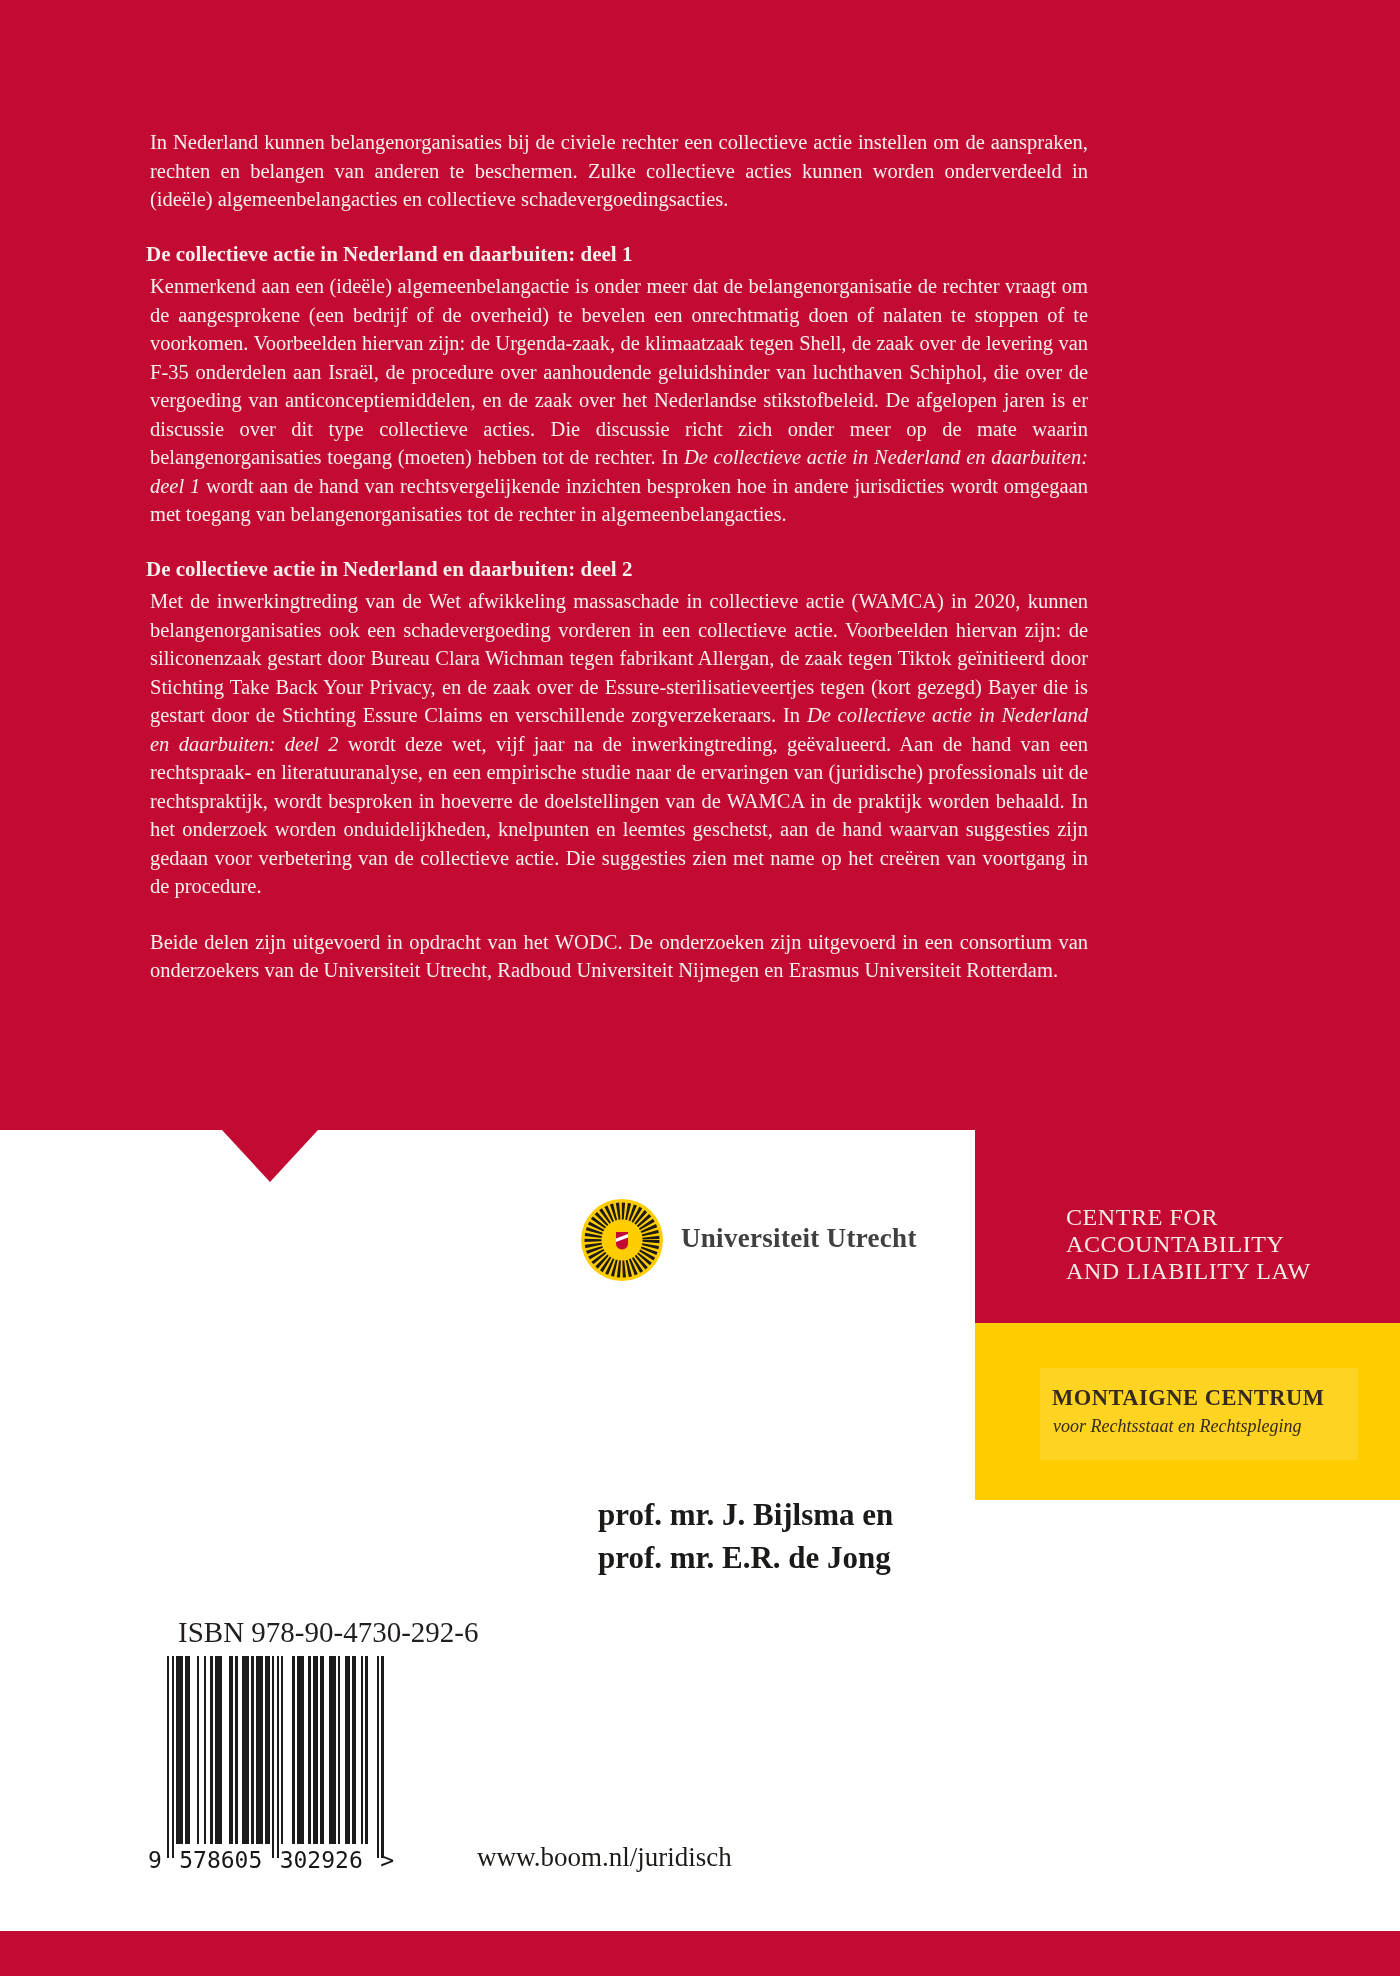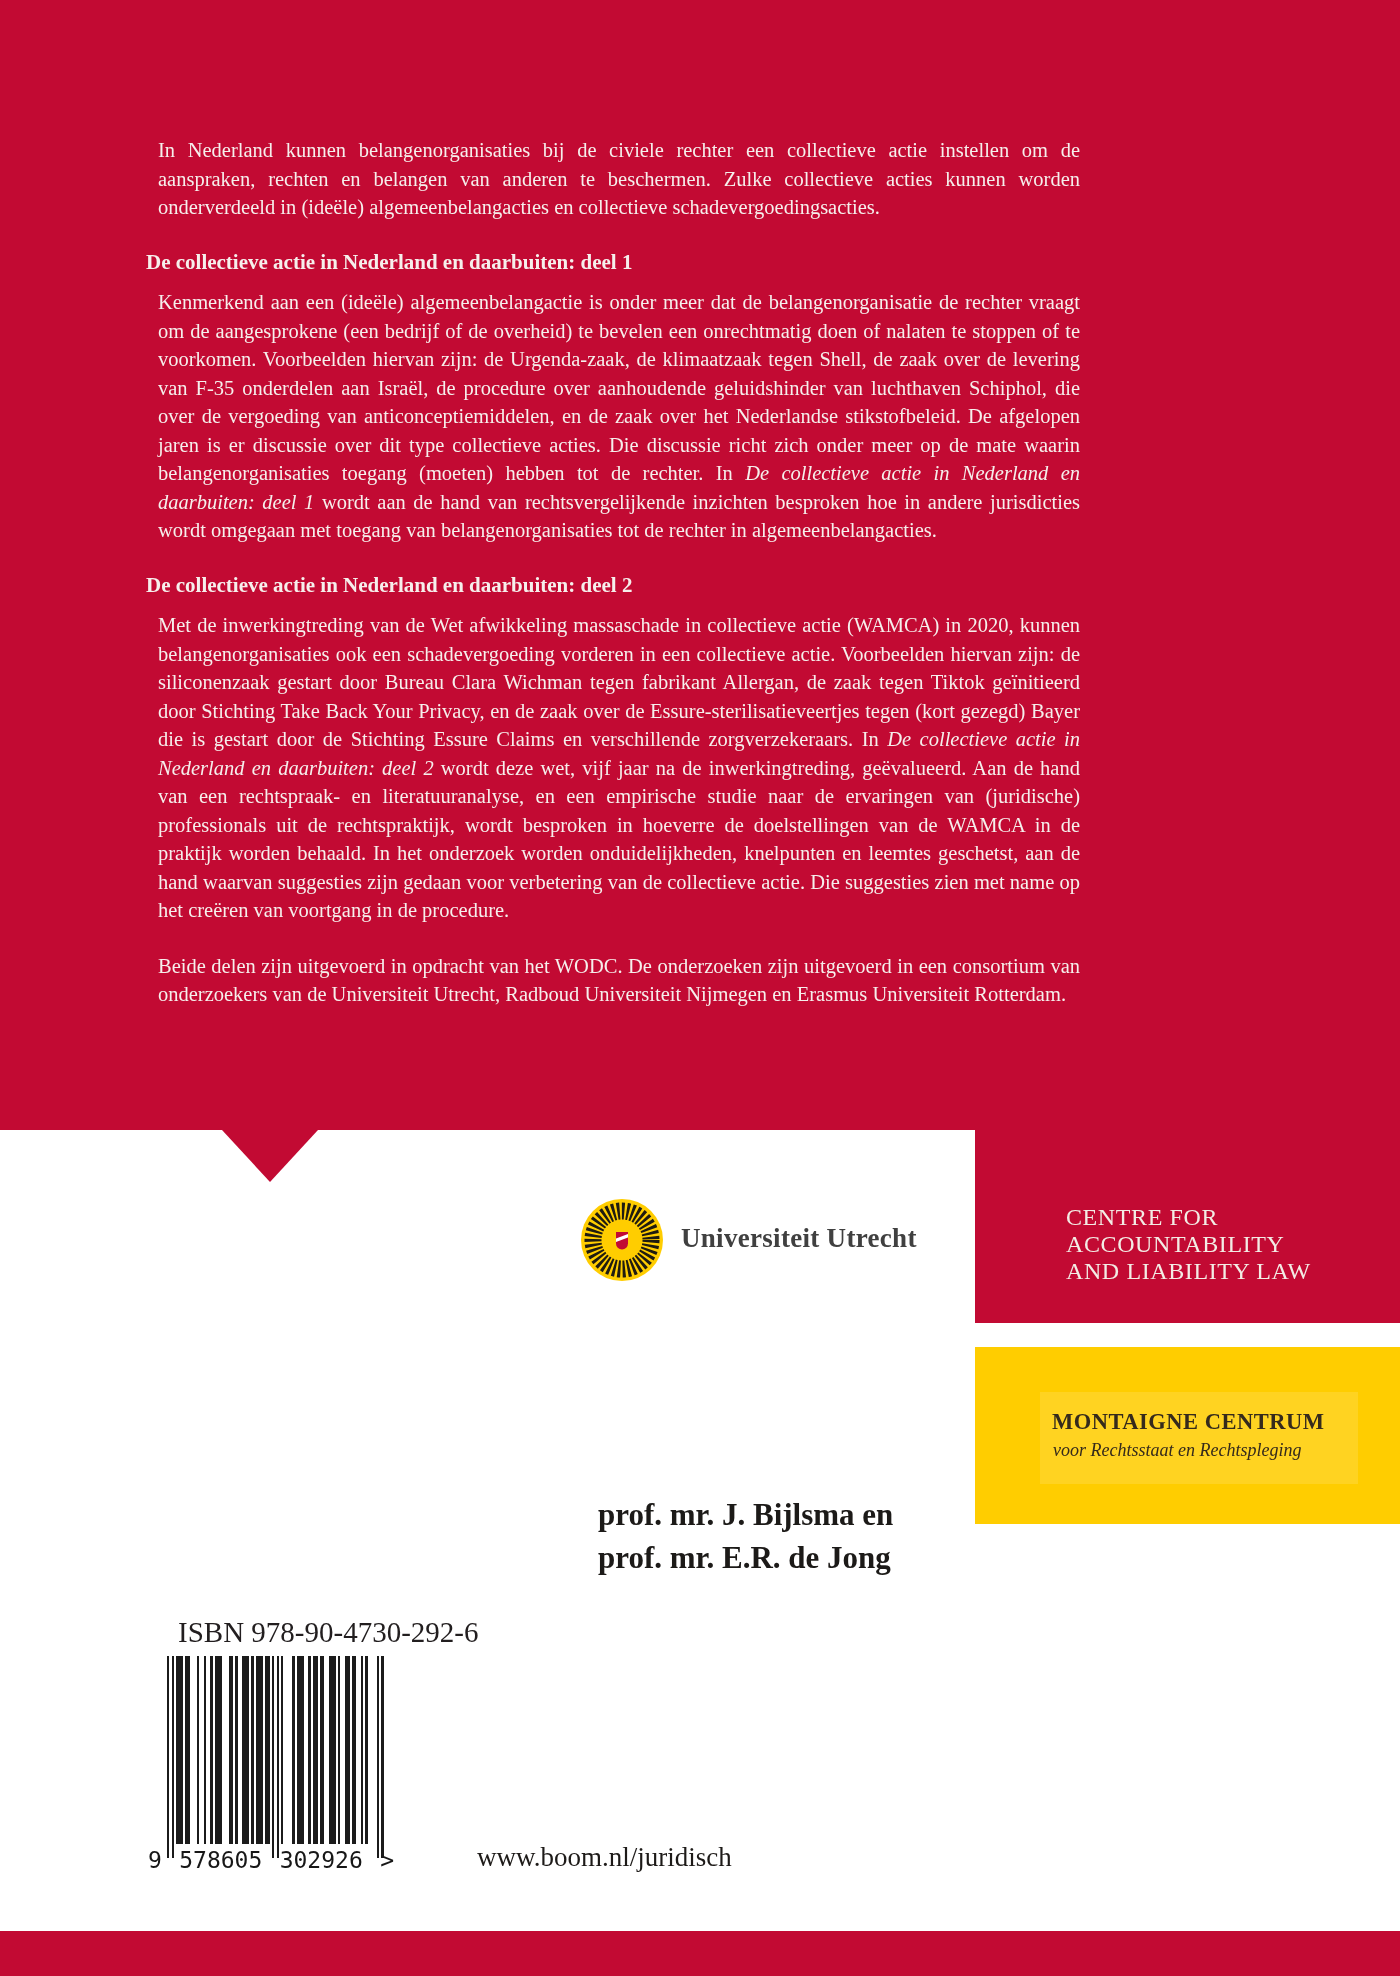--- a/index.html
+++ b/index.html
@@ -13,31 +13,31 @@
   .triangle{
     position:absolute;left:222px;top:1130px;width:0;height:0;
     border-left:48px solid transparent;border-right:48px solid transparent;
     border-top:52px solid var(--red,#C20A33);
   }
   .blurb{
     position:absolute;left:146px;top:124px;width:946px;
     color:var(--text_on_red,#F6EFEC);font-size:20.5px;line-height:28.5px;
     text-align:justify;
   }
-  .blurb p{margin:12px;}
+  .blurb p{margin:4px;}
   .blurb h3{margin:26px 0 0;font-size:21px;line-height:28.5px;font-weight:bold;text-align:left;}
   .blurb p.outro{margin-top:27px;}
   .blurb em{font-style:italic;}
   
   .right-red{position:absolute;left:975px;top:1130px;width:425px;height:193px;background:var(--red,#C20A33);}
   .centre-lines{
     position:absolute;left:91px;top:74px;color:#F3ECE5;
     font-size:24px;line-height:27px;letter-spacing:.6px;
   }
-  .yellow-block{position:absolute;left:975px;top:1323px;width:425px;height:177px;background:var(--yellow,#FFCD00);margin-top:24px;}
+  .yellow-block{position:absolute;left:975px;top:1323px;width:425px;height:177px;background:var(--yellow,#FFCD00);}
   .mc-panel{position:absolute;left:65px;top:45px;width:318px;height:92px;background:rgba(255,255,255,.13);}
   .mc-title{position:absolute;left:12px;top:17px;font-weight:bold;font-size:22.5px;letter-spacing:.5px;color:var(--montaigne_text,#352A1C);white-space:nowrap;}
   .mc-sub{position:absolute;left:13px;top:48px;font-style:italic;font-size:18px;color:var(--montaigne_text,#352A1C);white-space:nowrap;}
   
   .uu-logo{position:absolute;left:581px;top:1199px;width:500px;height:82px;}
   .uu-sun{position:absolute;left:0;top:0;}
   .uu-word{position:absolute;left:100px;top:24px;font-size:27px;font-weight:700;letter-spacing:.3px;color:#404040;white-space:nowrap;}
   
   .series{position:absolute;left:598px;top:1493px;font-size:31px;font-weight:bold;line-height:43px;color:#1C1A18;}
   

